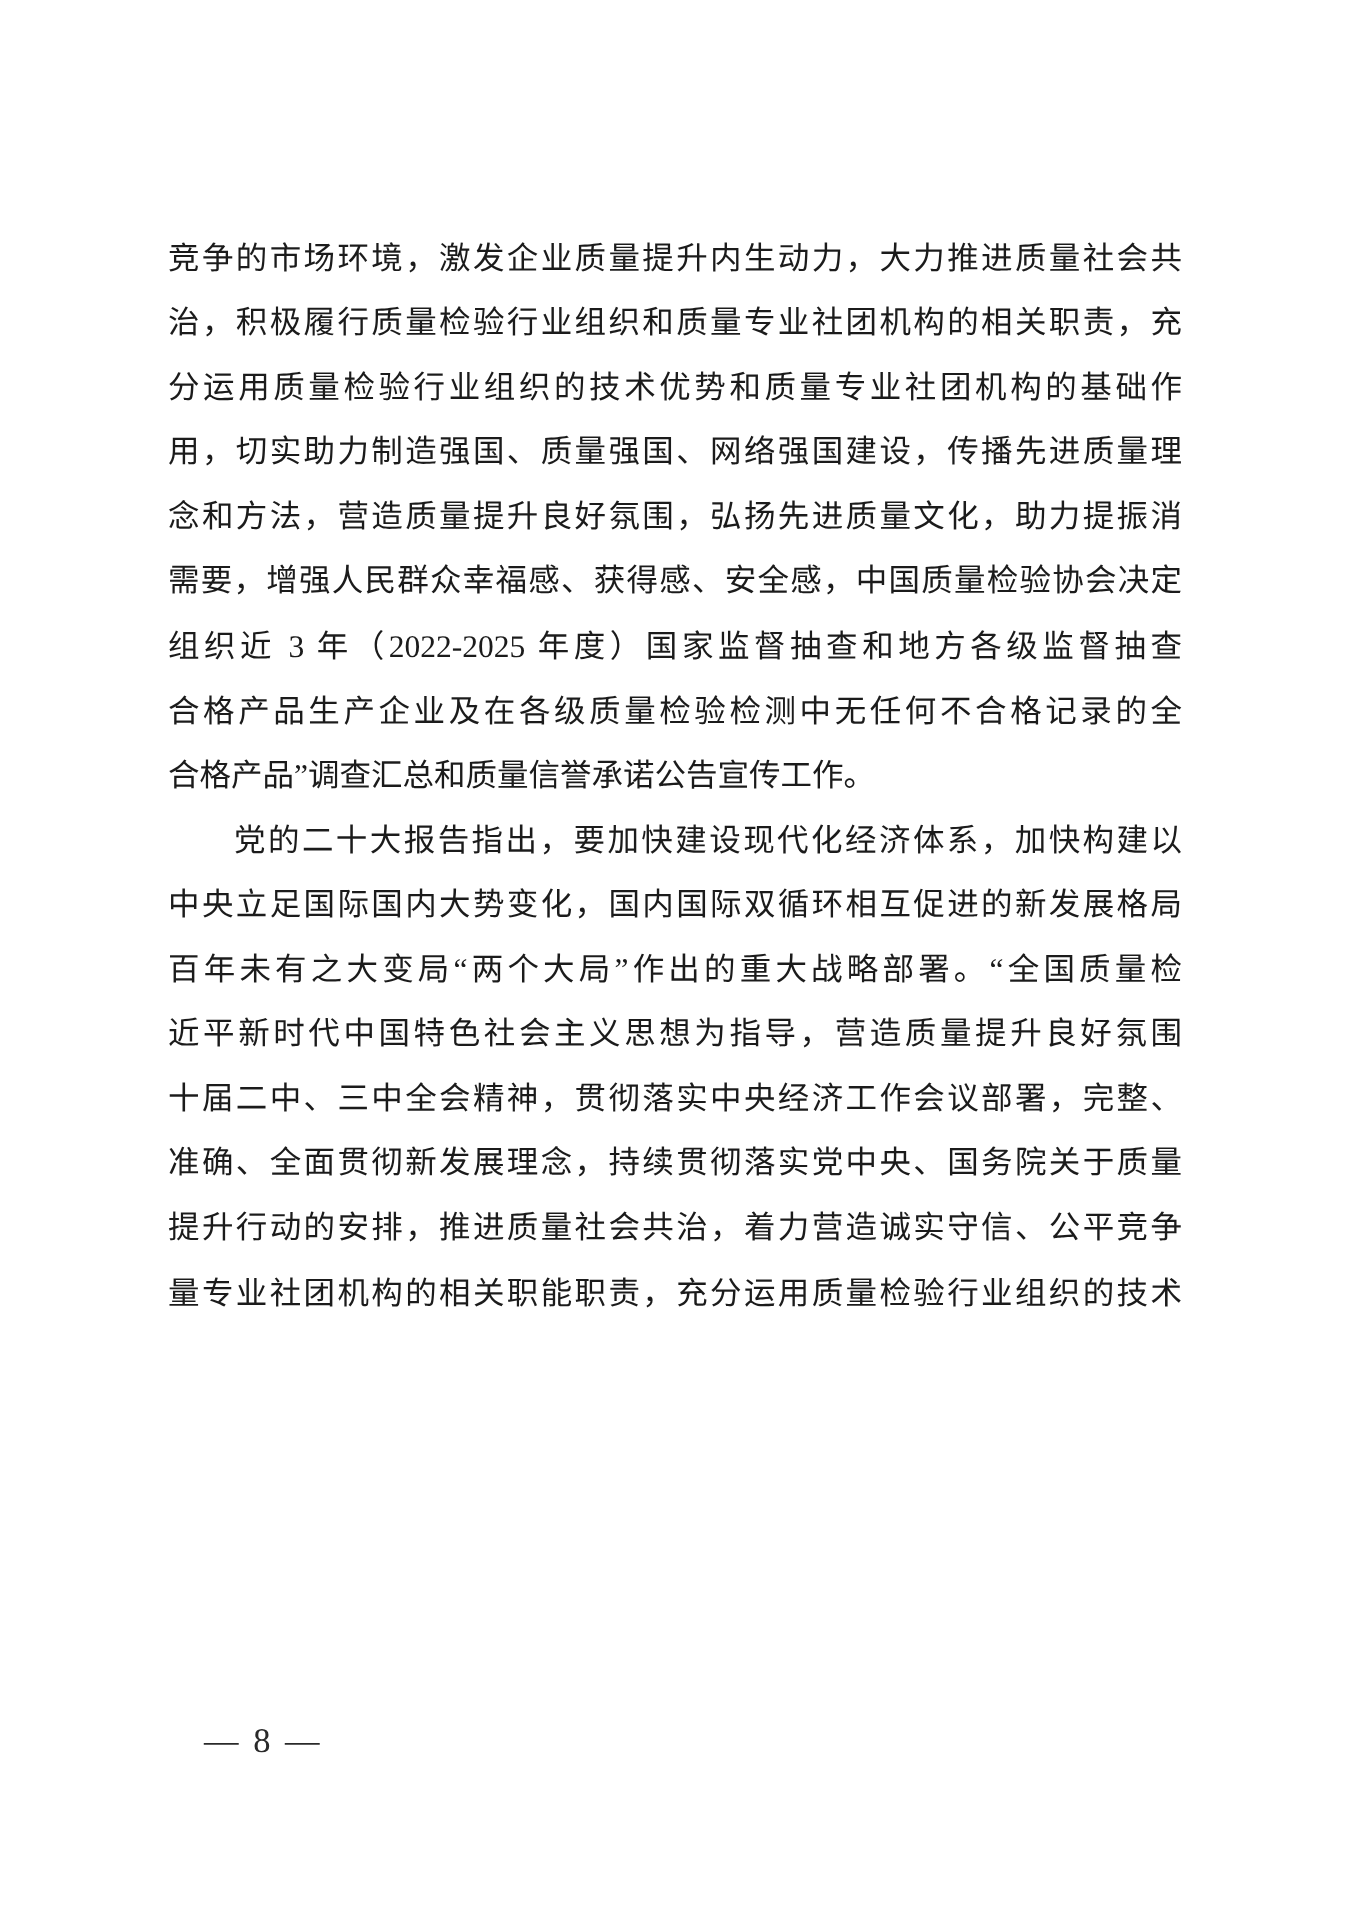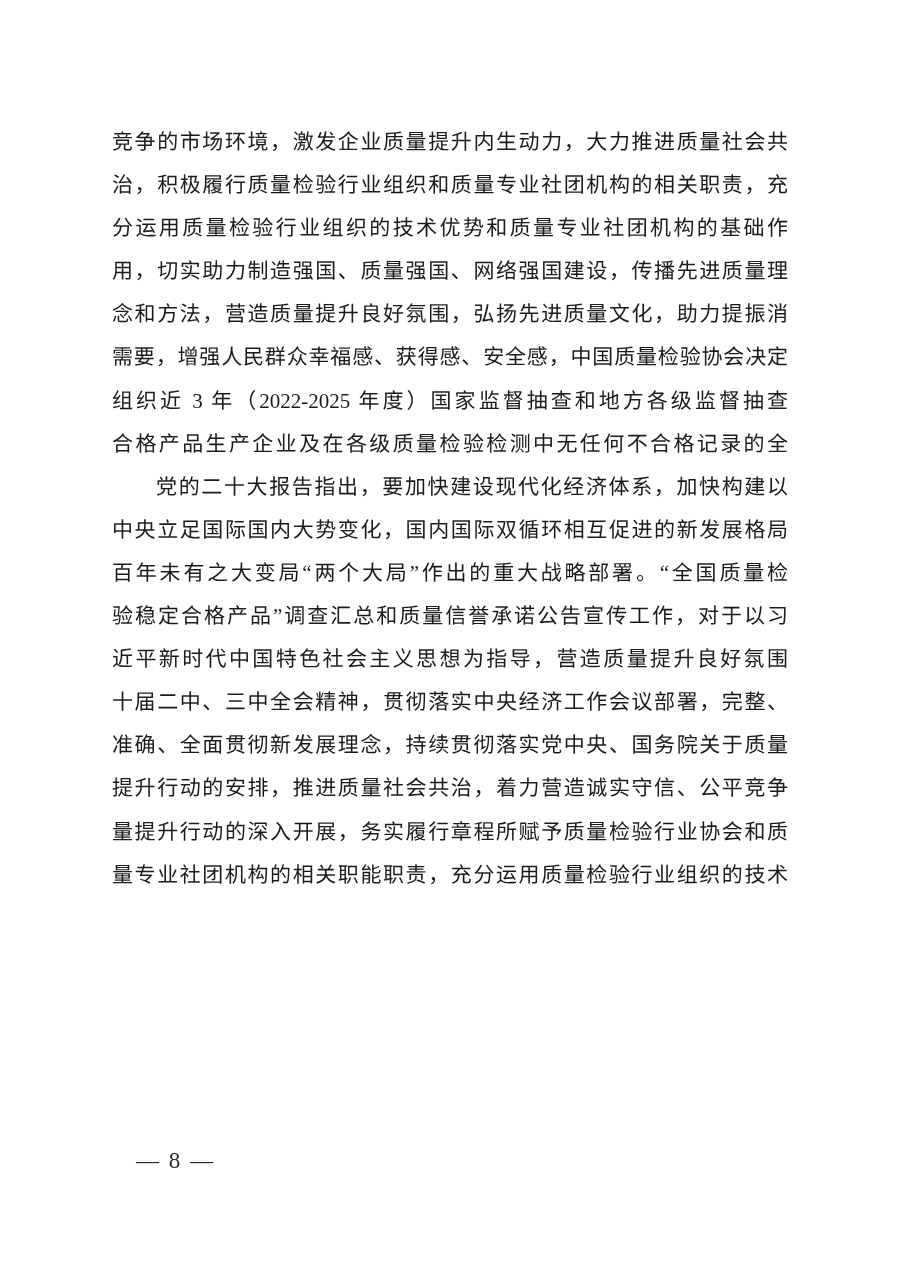--- a/index.html
+++ b/index.html
@@ -8,21 +8,21 @@
     width: 900px;
     height: 1273px;
     background: #ffffff;
     overflow: hidden;
     font-family: "Liberation Serif", "DejaVu Serif", serif;
     color: #1a1a1a;
   }
   .textblock {
     position: absolute;
     left: 112px;
-    top: 121px;
+    top: 151px;
     width: 676px;
   }
   .line {
     height: 43.1px;
     line-height: 43.1px;
     font-size: 21px;
     letter-spacing: 0;
     text-align: justify;
     text-align-last: justify;
     text-justify: inter-character;
@@ -56,32 +56,31 @@
 
     <div>
       <div class="line">竞争的市场环境，激发企业质量提升内生动力，大力推进质量社会共</div>
       <div class="line">治，积极履行质量检验行业组织和质量专业社团机构的相关职责，充</div>
       <div class="line">分运用质量检验行业组织的技术优势和质量专业社团机构的基础作</div>
       <div class="line">用，切实助力制造强国、质量强国、网络强国建设，传播先进质量理</div>
       <div class="line">念和方法，营造质量提升良好氛围，弘扬先进质量文化，助力提振消</div>
       <div class="line">需要，增强人民群众幸福感、获得感、安全感，中国质量检验协会决定</div>
       <div class="line">组织近 3 年（2022-2025 年度）国家监督抽查和地方各级监督抽查</div>
       <div class="line">合格产品生产企业及在各级质量检验检测中无任何不合格记录的全</div>
+      <div class="line para-end">合格产品”调查汇总和质量信誉承诺公告宣传工作。</div>
     </div>
 
     <div>
       <div class="line indent">党的二十大报告指出，要加快建设现代化经济体系，加快构建以</div>
       <div class="line">中央立足国际国内大势变化，国内国际双循环相互促进的新发展格局</div>
       <div class="line">百年未有之大变局“两个大局”作出的重大战略部署。“全国质量检</div>
-      <div class="line">验稳定合格产品”调查汇总和质量信誉承诺公告宣传工作，对于以习</div>
       <div class="line">近平新时代中国特色社会主义思想为指导，营造质量提升良好氛围</div>
       <div class="line">十届二中、三中全会精神，贯彻落实中央经济工作会议部署，完整、</div>
       <div class="line">准确、全面贯彻新发展理念，持续贯彻落实党中央、国务院关于质量</div>
       <div class="line">提升行动的安排，推进质量社会共治，着力营造诚实守信、公平竞争</div>
-      <div class="line">量提升行动的深入开展，务实履行章程所赋予质量检验行业协会和质</div>
       <div class="line">量专业社团机构的相关职能职责，充分运用质量检验行业组织的技术</div>
     </div>
 
   </div>
 
   <div class="footer">— 8 —</div>
 
 </div>
 
 </body></html>

